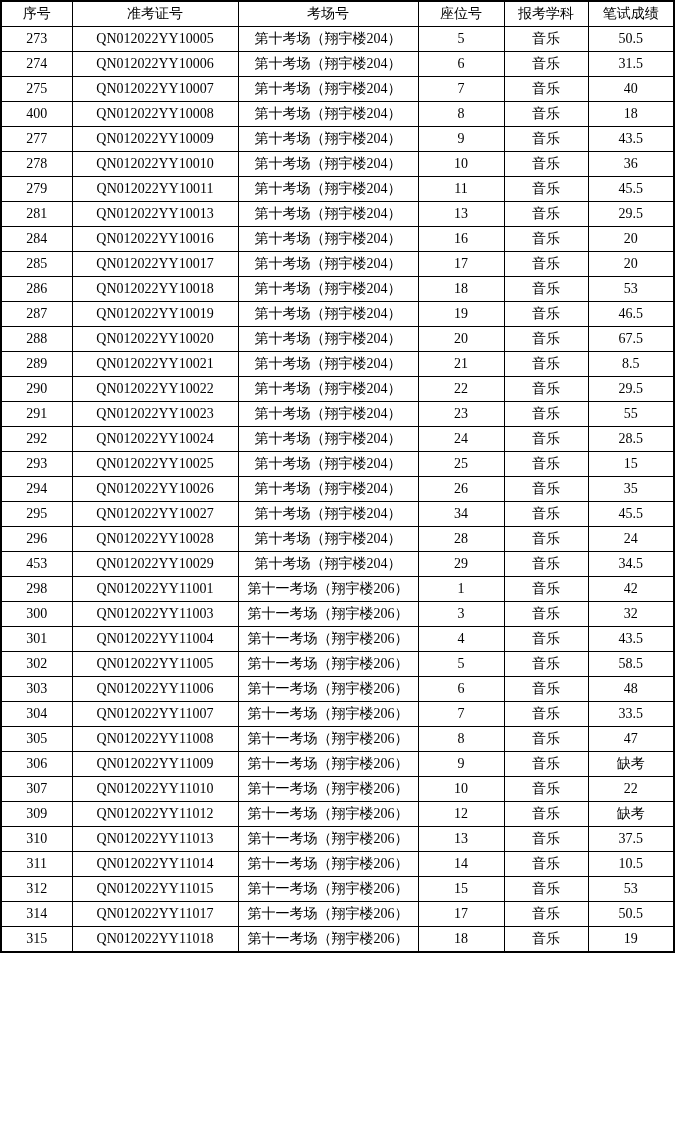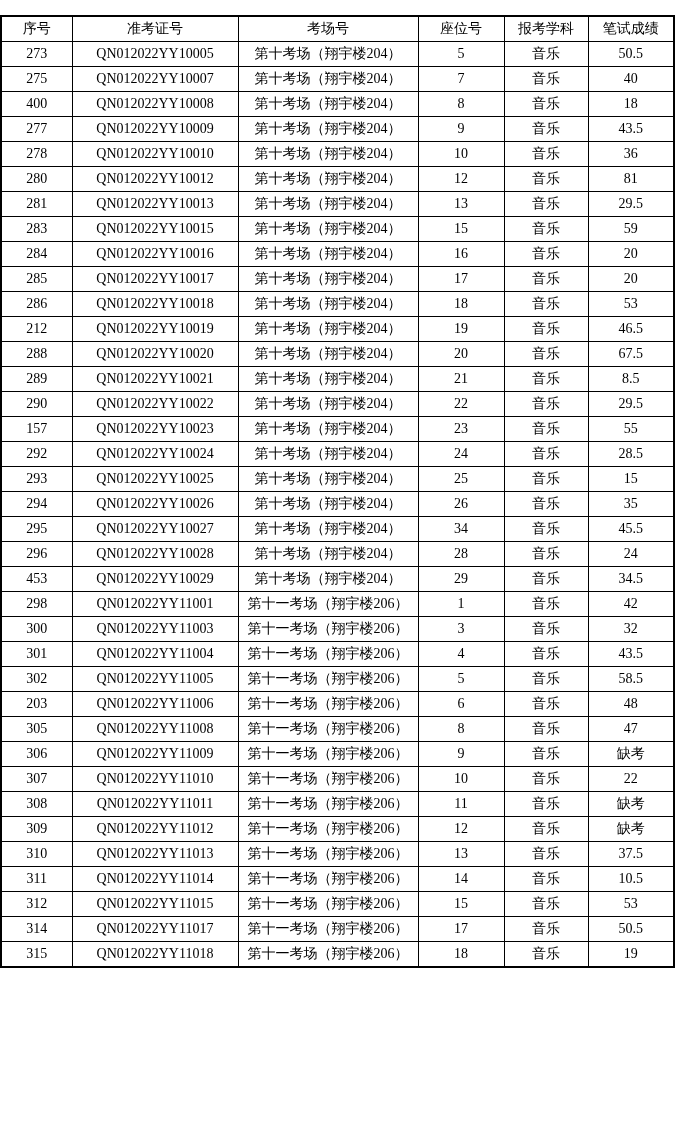--- a/index.html
+++ b/index.html
@@ -10,21 +10,20 @@
   body {
     width: 675px;
     font-family: "Liberation Serif", "DejaVu Serif", serif;
     color: #000000;
   }
   table.score-table {
     width: 675px;
     border-collapse: collapse;
     table-layout: fixed;
     border: 2px solid #000000;
-    margin-top: 15px;
   }
   .score-table th,
   .score-table td {
     border: 1px solid #000000;
     height: 24px;
     padding: 0;
     text-align: center;
     vertical-align: middle;
     font-size: 14px;
     font-weight: normal;
@@ -66,20 +65,28 @@
   <tbody>
       <tr>
         <td>273</td>
         <td>QN012022YY10005</td>
         <td>第十考场（翔宇楼204）</td>
         <td>5</td>
         <td>音乐</td>
         <td>50.5</td>
       </tr>
       <tr>
+        <td>274</td>
+        <td>QN012022YY10006</td>
+        <td>第十考场（翔宇楼204）</td>
+        <td>6</td>
+        <td>音乐</td>
+        <td>31.5</td>
+      </tr>
+      <tr>
         <td>275</td>
         <td>QN012022YY10007</td>
         <td>第十考场（翔宇楼204）</td>
         <td>7</td>
         <td>音乐</td>
         <td>40</td>
       </tr>
       <tr>
         <td>400</td>
         <td>QN012022YY10008</td>
@@ -98,44 +105,36 @@
       </tr>
       <tr>
         <td>278</td>
         <td>QN012022YY10010</td>
         <td>第十考场（翔宇楼204）</td>
         <td>10</td>
         <td>音乐</td>
         <td>36</td>
       </tr>
       <tr>
-        <td>280</td>
-        <td>QN012022YY10012</td>
-        <td>第十考场（翔宇楼204）</td>
-        <td>12</td>
-        <td>音乐</td>
-        <td>81</td>
+        <td>279</td>
+        <td>QN012022YY10011</td>
+        <td>第十考场（翔宇楼204）</td>
+        <td>11</td>
+        <td>音乐</td>
+        <td>45.5</td>
       </tr>
       <tr>
         <td>281</td>
         <td>QN012022YY10013</td>
         <td>第十考场（翔宇楼204）</td>
         <td>13</td>
         <td>音乐</td>
         <td>29.5</td>
       </tr>
       <tr>
-        <td>283</td>
-        <td>QN012022YY10015</td>
-        <td>第十考场（翔宇楼204）</td>
-        <td>15</td>
-        <td>音乐</td>
-        <td>59</td>
-      </tr>
-      <tr>
         <td>284</td>
         <td>QN012022YY10016</td>
         <td>第十考场（翔宇楼204）</td>
         <td>16</td>
         <td>音乐</td>
         <td>20</td>
       </tr>
       <tr>
         <td>285</td>
         <td>QN012022YY10017</td>
@@ -146,21 +145,21 @@
       </tr>
       <tr>
         <td>286</td>
         <td>QN012022YY10018</td>
         <td>第十考场（翔宇楼204）</td>
         <td>18</td>
         <td>音乐</td>
         <td>53</td>
       </tr>
       <tr>
-        <td>212</td>
+        <td>287</td>
         <td>QN012022YY10019</td>
         <td>第十考场（翔宇楼204）</td>
         <td>19</td>
         <td>音乐</td>
         <td>46.5</td>
       </tr>
       <tr>
         <td>288</td>
         <td>QN012022YY10020</td>
         <td>第十考场（翔宇楼204）</td>
@@ -178,21 +177,21 @@
       </tr>
       <tr>
         <td>290</td>
         <td>QN012022YY10022</td>
         <td>第十考场（翔宇楼204）</td>
         <td>22</td>
         <td>音乐</td>
         <td>29.5</td>
       </tr>
       <tr>
-        <td>157</td>
+        <td>291</td>
         <td>QN012022YY10023</td>
         <td>第十考场（翔宇楼204）</td>
         <td>23</td>
         <td>音乐</td>
         <td>55</td>
       </tr>
       <tr>
         <td>292</td>
         <td>QN012022YY10024</td>
         <td>第十考场（翔宇楼204）</td>
@@ -266,26 +265,34 @@
       </tr>
       <tr>
         <td>302</td>
         <td>QN012022YY11005</td>
         <td>第十一考场（翔宇楼206）</td>
         <td>5</td>
         <td>音乐</td>
         <td>58.5</td>
       </tr>
       <tr>
-        <td>203</td>
+        <td>303</td>
         <td>QN012022YY11006</td>
         <td>第十一考场（翔宇楼206）</td>
         <td>6</td>
         <td>音乐</td>
         <td>48</td>
+      </tr>
+      <tr>
+        <td>304</td>
+        <td>QN012022YY11007</td>
+        <td>第十一考场（翔宇楼206）</td>
+        <td>7</td>
+        <td>音乐</td>
+        <td>33.5</td>
       </tr>
       <tr>
         <td>305</td>
         <td>QN012022YY11008</td>
         <td>第十一考场（翔宇楼206）</td>
         <td>8</td>
         <td>音乐</td>
         <td>47</td>
       </tr>
       <tr>
@@ -296,28 +303,20 @@
         <td>音乐</td>
         <td>缺考</td>
       </tr>
       <tr>
         <td>307</td>
         <td>QN012022YY11010</td>
         <td>第十一考场（翔宇楼206）</td>
         <td>10</td>
         <td>音乐</td>
         <td>22</td>
-      </tr>
-      <tr>
-        <td>308</td>
-        <td>QN012022YY11011</td>
-        <td>第十一考场（翔宇楼206）</td>
-        <td>11</td>
-        <td>音乐</td>
-        <td>缺考</td>
       </tr>
       <tr>
         <td>309</td>
         <td>QN012022YY11012</td>
         <td>第十一考场（翔宇楼206）</td>
         <td>12</td>
         <td>音乐</td>
         <td>缺考</td>
       </tr>
       <tr>

